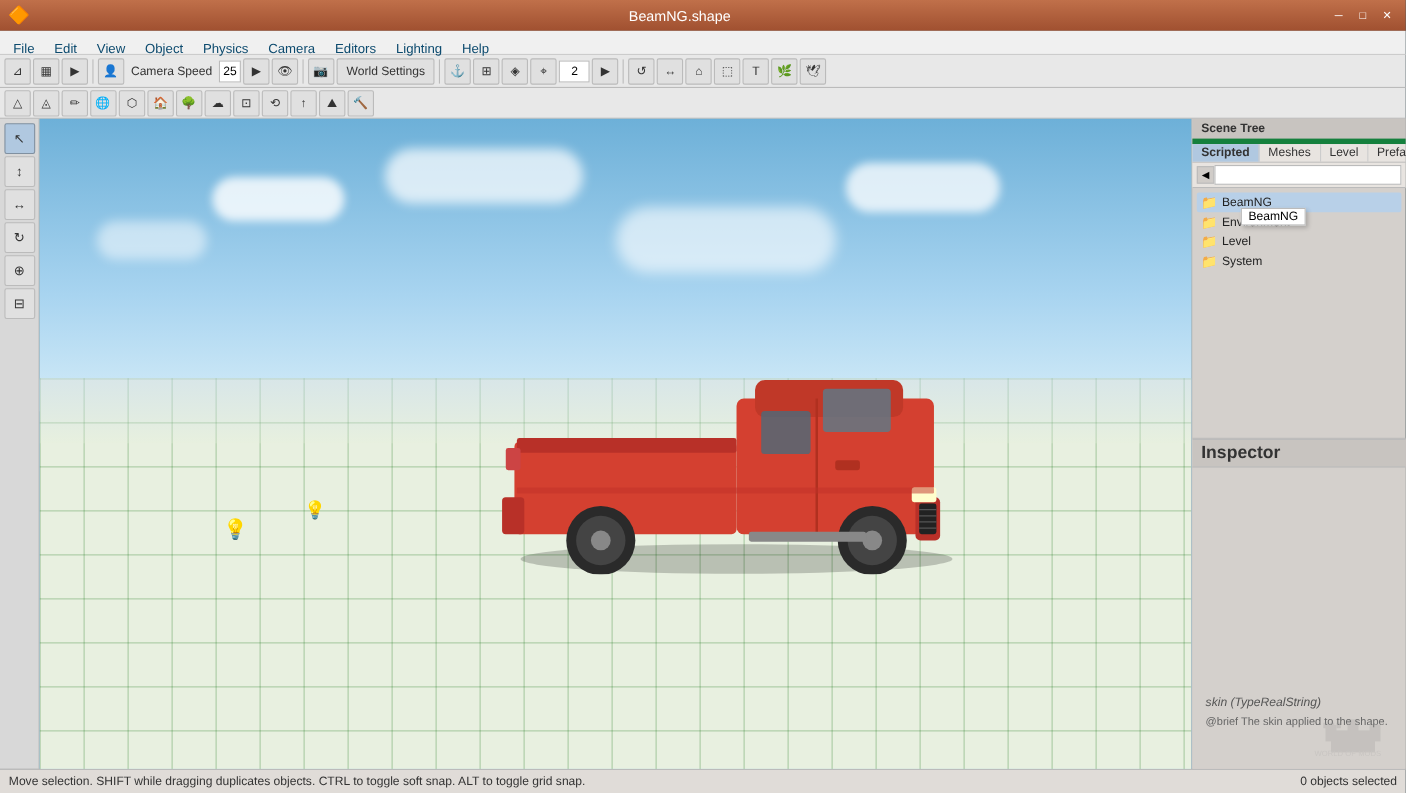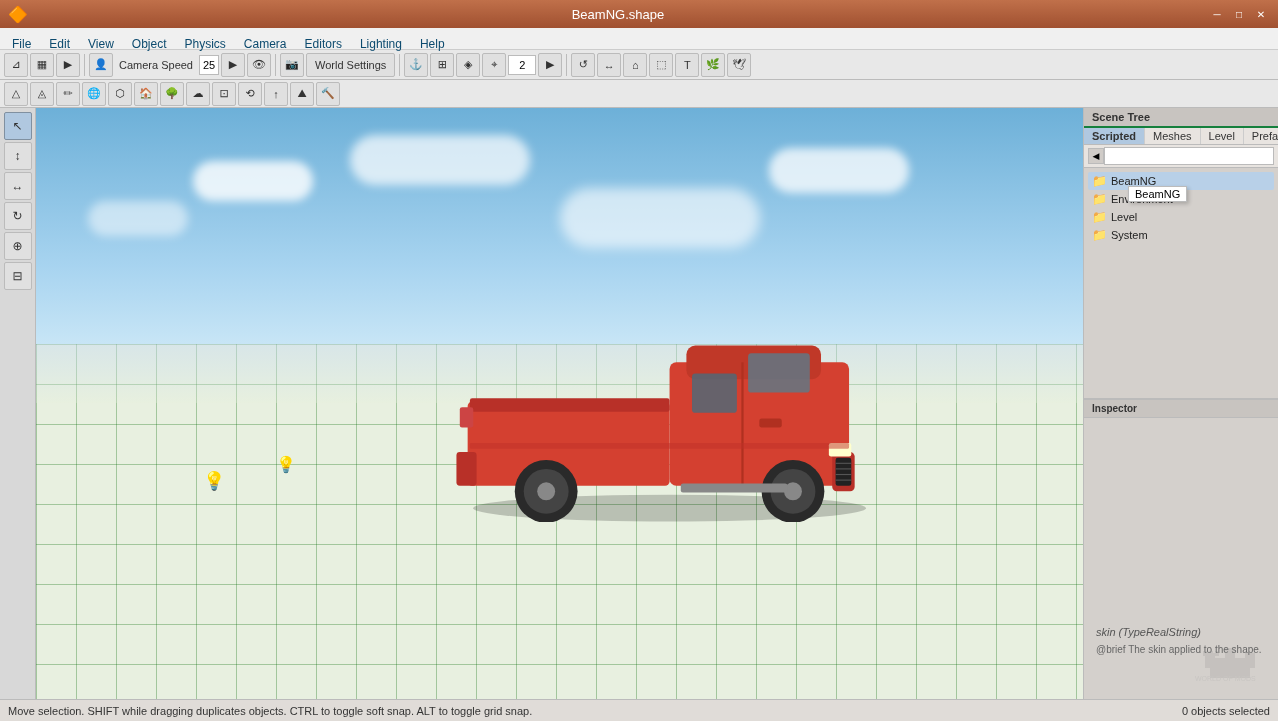--- a/index.html
+++ b/index.html
@@ -114,21 +114,21 @@
       display: flex; flex-direction: column;
     }
 
     
     #scene-tree {
       border-bottom: 1px solid #bbb;
       flex: 1;
     }
     #scene-tree-header {
       background: #c8c4c0; padding: 3px 8px; font-size: 11px; font-weight: bold; color: #333;
-      border-bottom: 2px solid #15803d;
+      border-bottom: 5px solid #15803d;
     }
     #scene-tree-tabs {
       display: flex; background: #e0dcd8; border-bottom: 1px solid #bbb;
     }
     .scene-tab {
       padding: 3px 12px; font-size: 11px; cursor: pointer; color: #333;
       border-right: 1px solid #bbb;
     }
     .scene-tab.active { background: white; font-weight: bold; }
     #library-tabs {
@@ -157,21 +157,21 @@
       cursor: pointer; border-radius: 2px; font-size: 11px; color: #222;
     }
     .tree-item.selected { background: #b8d0e8; }
     .folder-icon { color: #e0a020; font-size: 12px; }
 
     
     #inspector {
       height: 300px; border-top: 1px solid #bbb; background: #d4d0cc;
     }
     #inspector-header {
-      background: #c8c4c0; padding: 3px 8px; font-size: 10px; font-weight: bold; color: #333;
+      background: #c8c4c0; padding: 3px 8px; font-size: 16px; font-weight: bold; color: #333;
       border-bottom: 1px solid #bbb;
     }
     #inspector-content {
       padding: 4px; font-size: 10px; color: #444; flex: 1;
       height: calc(100% - 24px); position: relative;
     }
     .inspector-logo {
       position: absolute; bottom: 8px; right: 8px; opacity: 0.4;
     }
     .skin-label {

